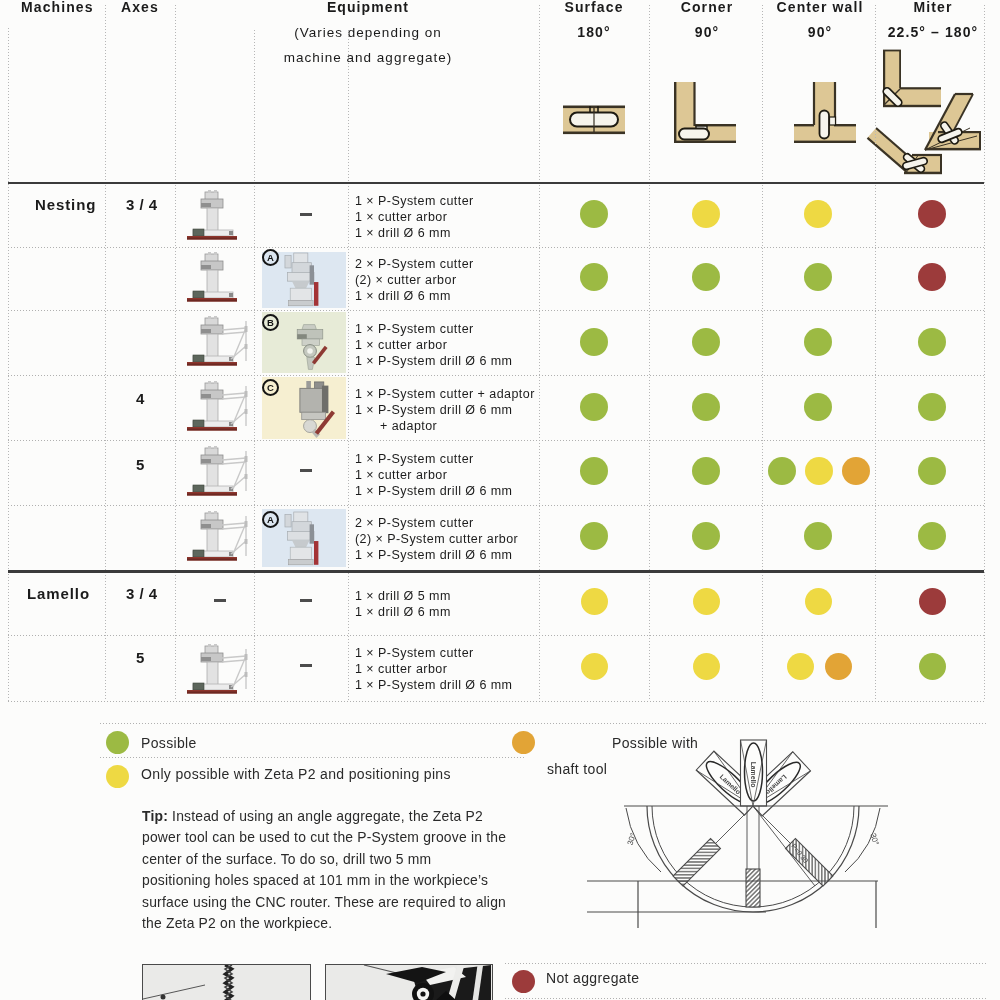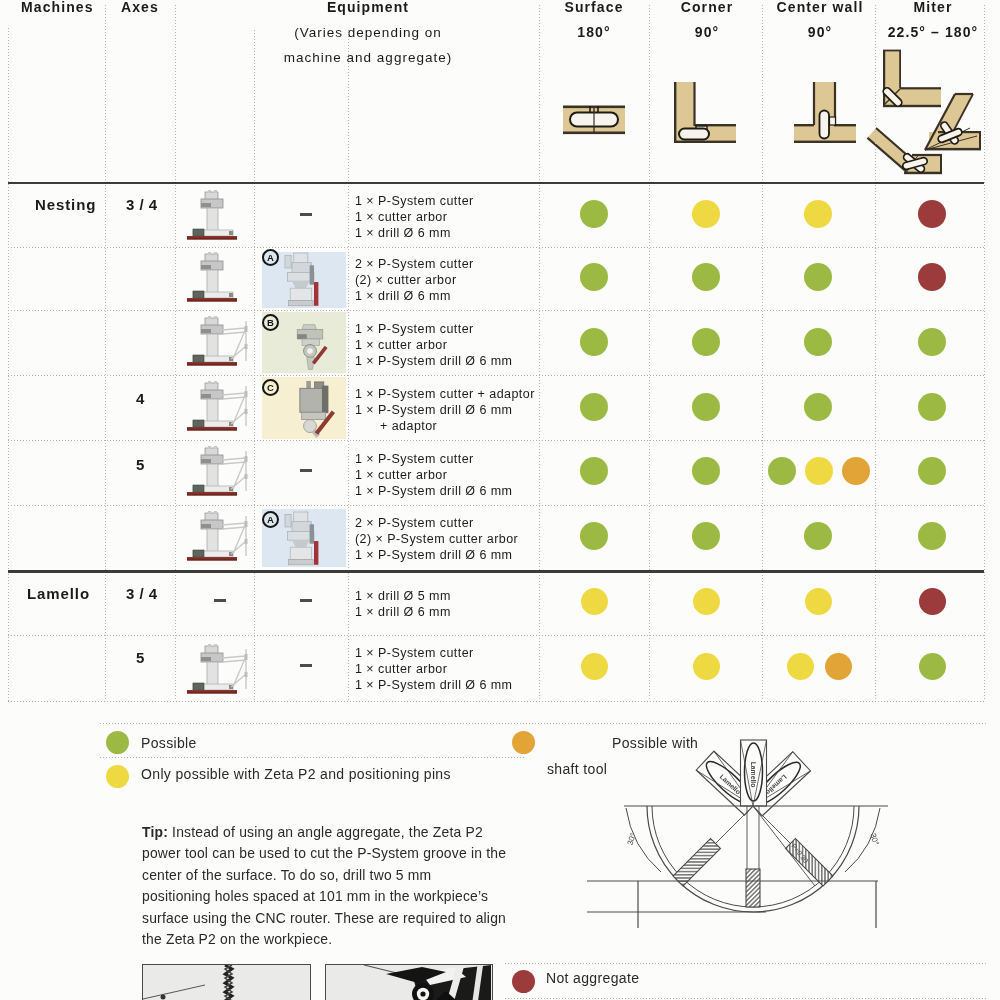--- a/index.html
+++ b/index.html
@@ -299,21 +299,21 @@
 <div class="dot o" style="left:512px;top:731px;width:23px;height:23px;"></div>
 <div class="dot r" style="left:512px;top:970px;width:23px;height:23px;"></div>
 <div class="legtxt" style="left:141px;top:735px;">Possible</div>
 <div class="legtxt" style="left:141px;top:766px;">Only possible with Zeta P2 and positioning pins</div>
 <div class="legtxt" style="left:576px;top:735px;margin-left:36px;">Possible with</div>
 <div class="legtxt" style="left:547px;top:761px;">shaft tool</div>
 <div class="legtxt" style="left:546px;top:970px;">Not aggregate</div>
 <div class="hdot" style="left:505px;top:963px;width:483px;"></div>
 <div class="hdot" style="left:505px;top:998px;width:483px;"></div>
 
-<div class="abs" style="left:142px;top:806px;width:420px;font-size:13.9px;line-height:21.4px;color:#2a2a2a;white-space:nowrap;letter-spacing:0.2px;margin-top:16px;">
+<div class="abs" style="left:142px;top:806px;width:420px;font-size:13.9px;line-height:21.4px;color:#2a2a2a;white-space:nowrap;letter-spacing:0.2px;">
 <span class="b">Tip:</span> Instead of using an angle aggregate, the Zeta P2<br>
 power tool can be used to cut the P-System groove in the<br>
 center of the surface. To do so, drill two 5 mm<br>
 positioning holes spaced at 101 mm in the workpiece’s<br>
 surface using the CNC router. These are required to align<br>
 the Zeta P2 on the workpiece.
 </div>
 
 <svg class="abs" style="left:575px;top:700px;" width="330" height="245" viewBox="0 0 330 245">
 <defs>

